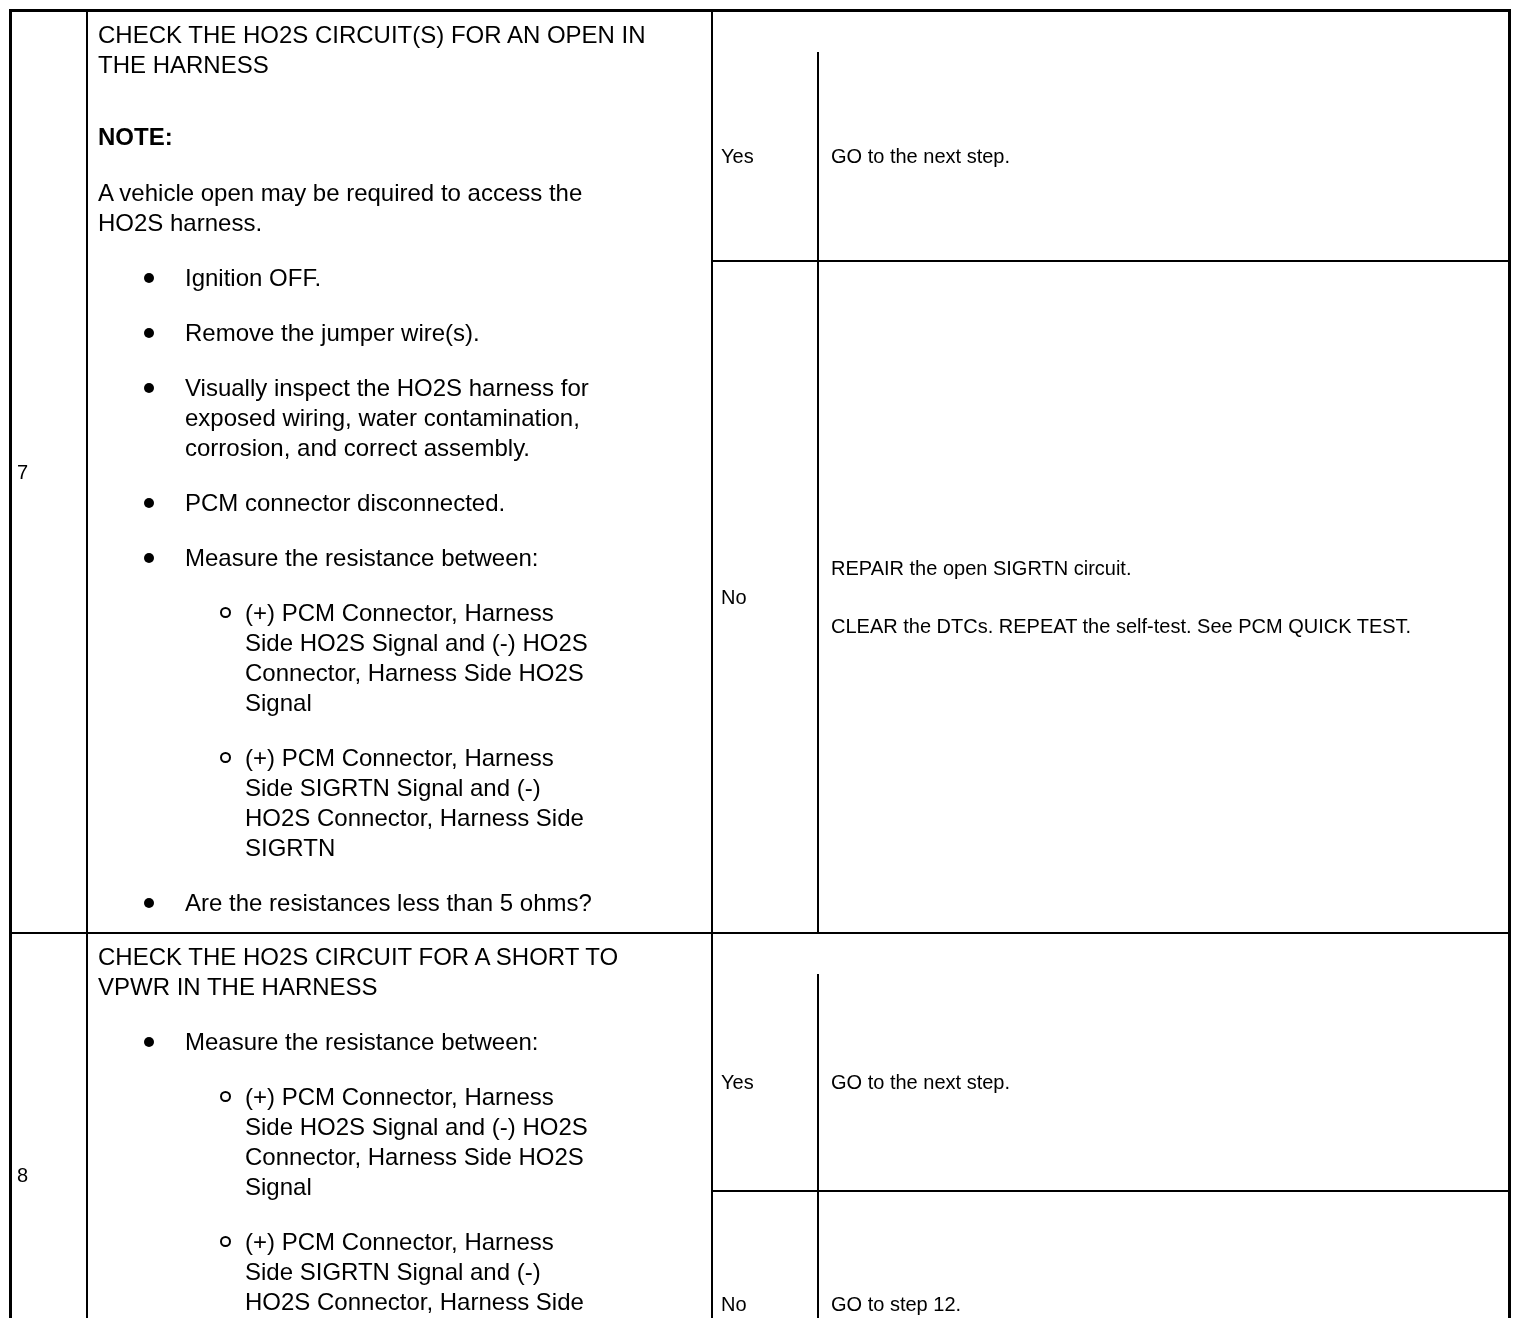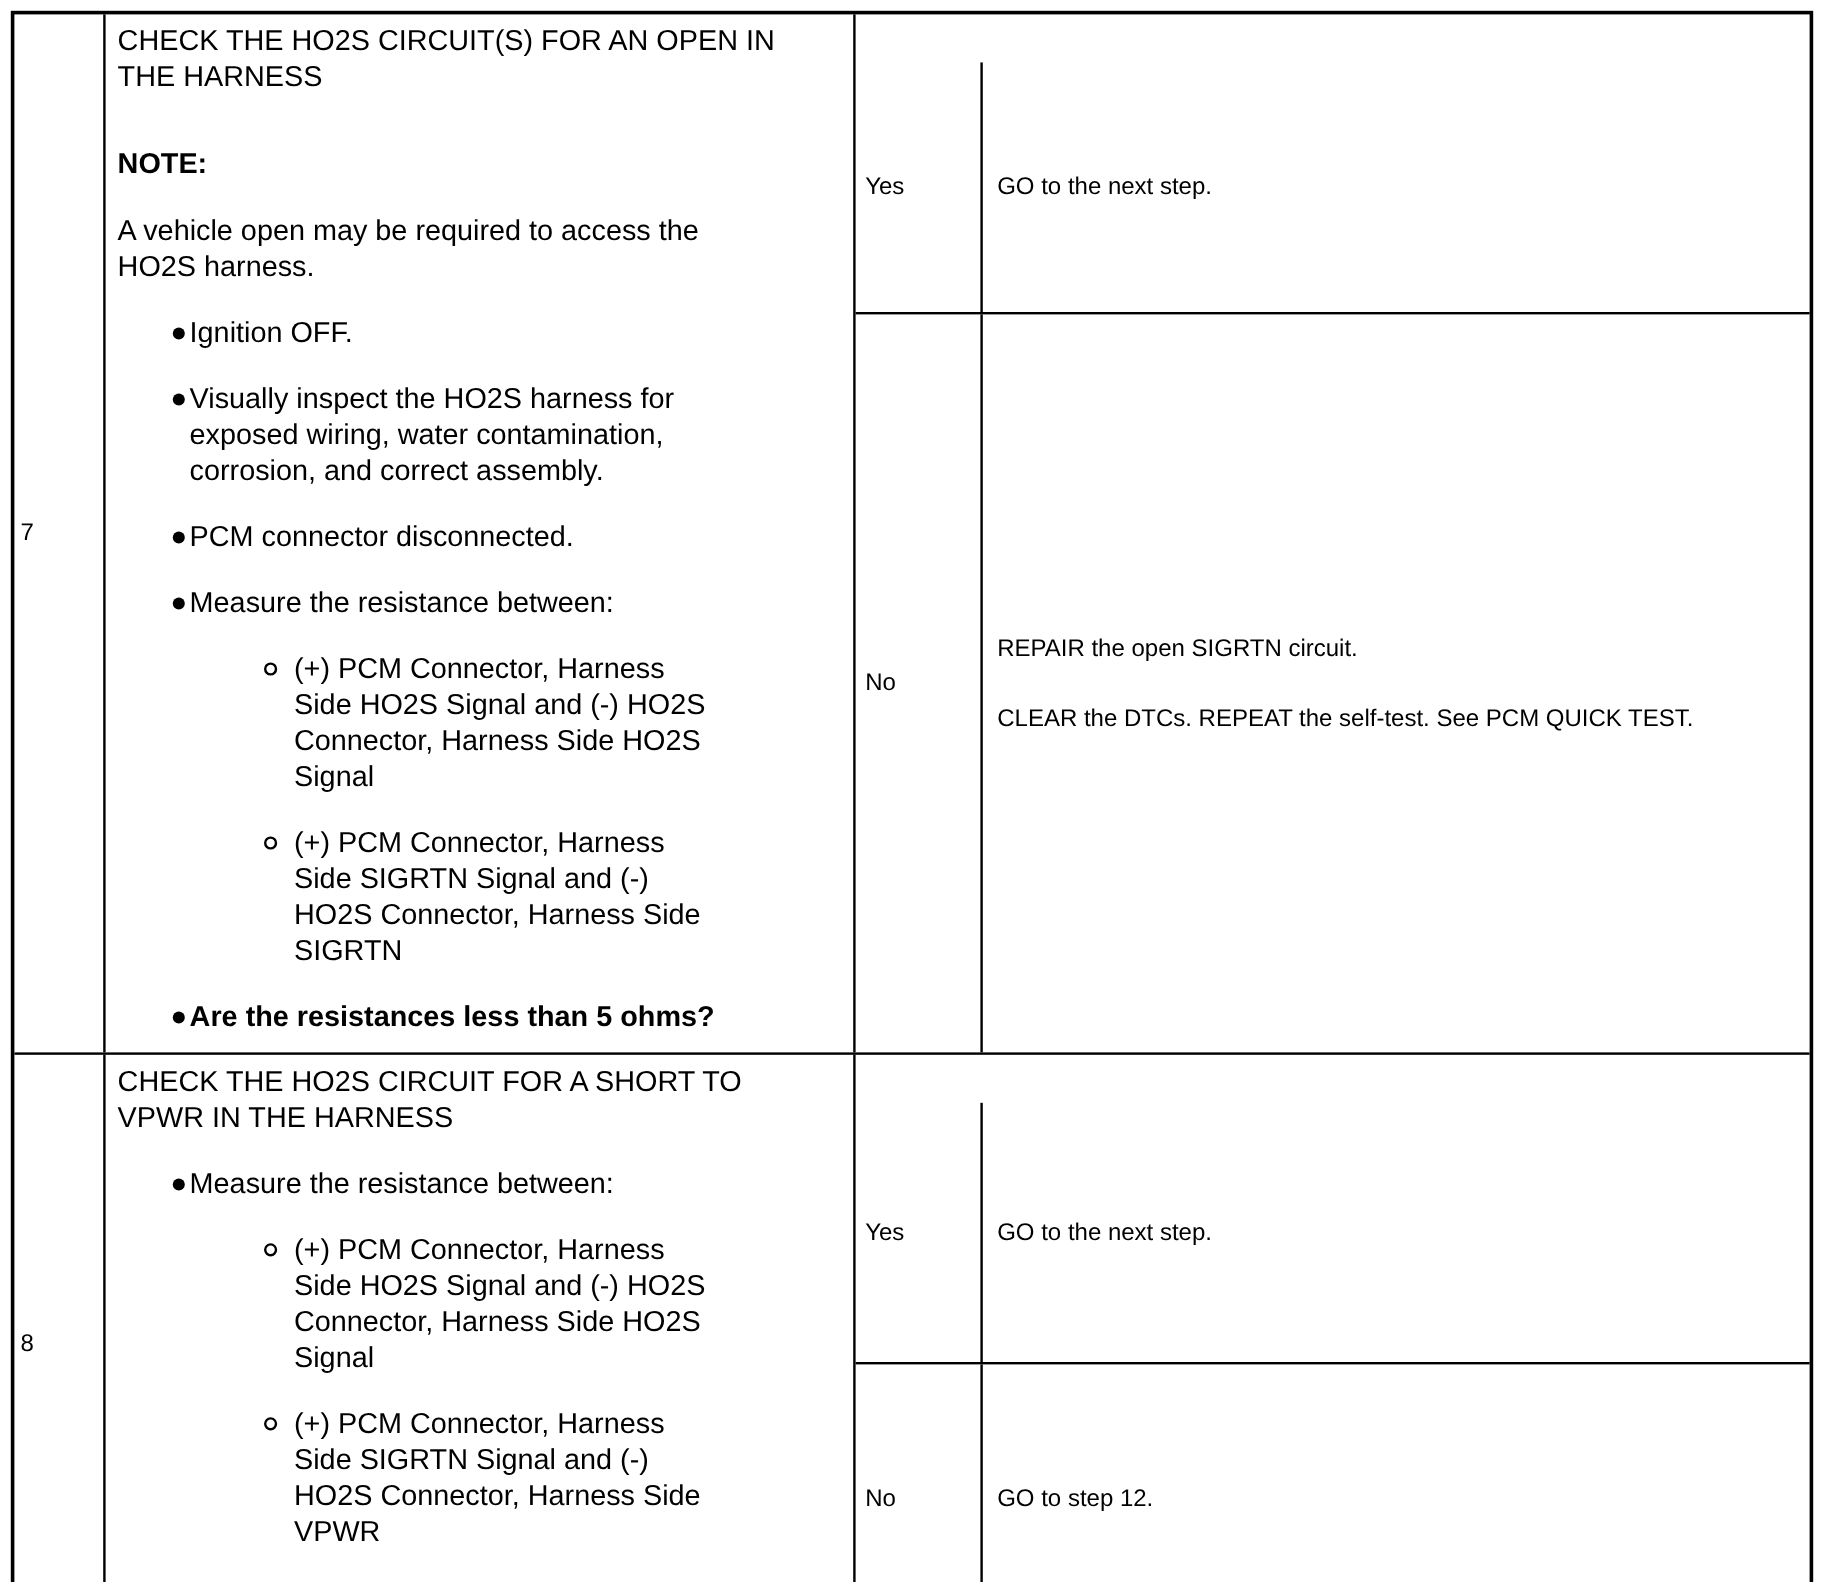--- a/index.html
+++ b/index.html
@@ -69,27 +69,27 @@
     font-size: 20px;
     line-height: 30px;
   }
   .action-cell p { max-width: 630px; }
   .action-cell p + p { margin-top: 28px; }
 
   .proc-title { max-width: 560px; }
   .note-label { font-weight: bold; margin-top: 42px; }
   .note-body  { max-width: 548px; margin-top: 26px; }
 
-  .b1 { display: flex; gap: 4px; margin-top: 25px; padding-left: 46px; }
+  .b1 { display: flex; gap: 31px; margin-top: 25px; padding-left: 46px; }
   .b1 > .marker {
     width: 10px; height: 10px; flex: none;
     background: #000; border-radius: 50%; margin-top: 10px;
   }
   .b1 > .txt { max-width: 418px; }
-  .b1.question > .txt { font-weight: bold; max-width: 470px; }
+  .b1.question > .txt { font-weight: normal; max-width: 470px; }
 
   .b2 { display: flex; gap: 14px; margin-top: 25px; padding-left: 122px; }
   .b2 > .marker {
     width: 11px; height: 11px; flex: none;
     background: #fff; border: 2px solid #000; border-radius: 50%; margin-top: 9px;
   }
   .b2 > .txt { max-width: 356px; }
 </style>
 </head>
 <body>
@@ -105,20 +105,24 @@
       <div class="proc-title">CHECK THE HO2S CIRCUIT(S) FOR AN OPEN IN THE HARNESS</div>
       <div class="note-label">NOTE:</div>
       <div class="note-body">A vehicle open may be required to access the HO2S harness.</div>
 
       <div class="b1">
         <span class="marker"></span>
         <span class="txt">Ignition OFF.</span>
       </div>
       <div class="b1">
         <span class="marker"></span>
+        <span class="txt">Remove the jumper wire(s).</span>
+      </div>
+      <div class="b1">
+        <span class="marker"></span>
         <span class="txt">Visually inspect the HO2S harness for exposed wiring, water contamination, corrosion, and correct assembly.</span>
       </div>
       <div class="b1">
         <span class="marker"></span>
         <span class="txt">PCM connector disconnected.</span>
       </div>
       <div class="b1">
         <span class="marker"></span>
         <span class="txt">Measure the resistance between:</span>
       </div>

